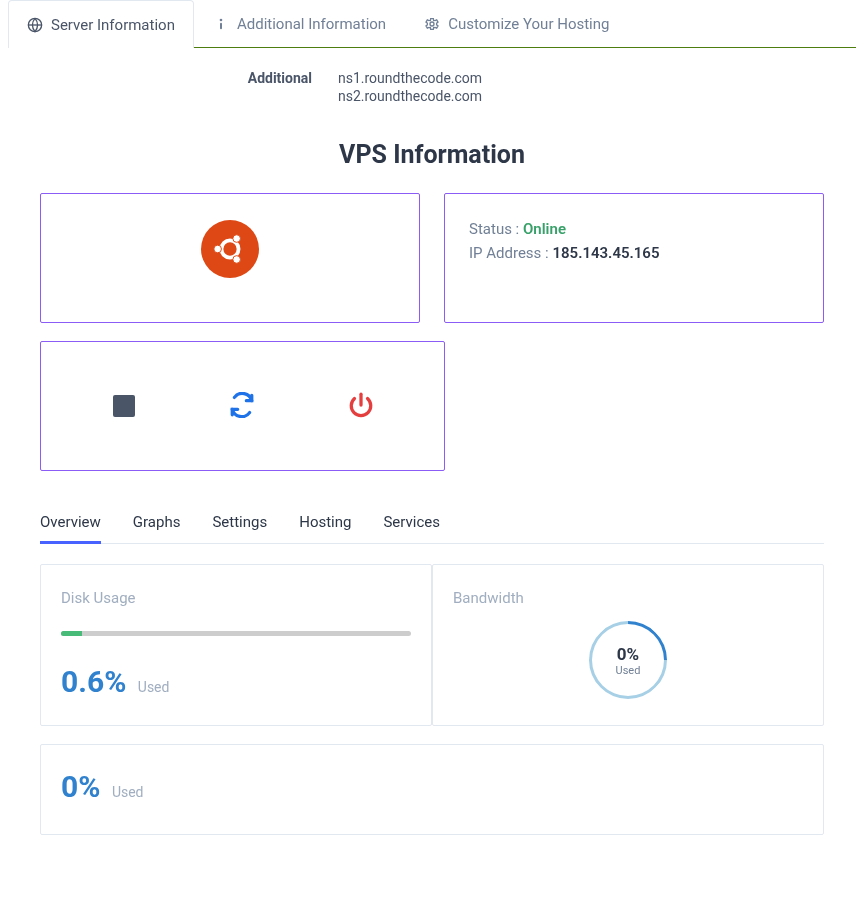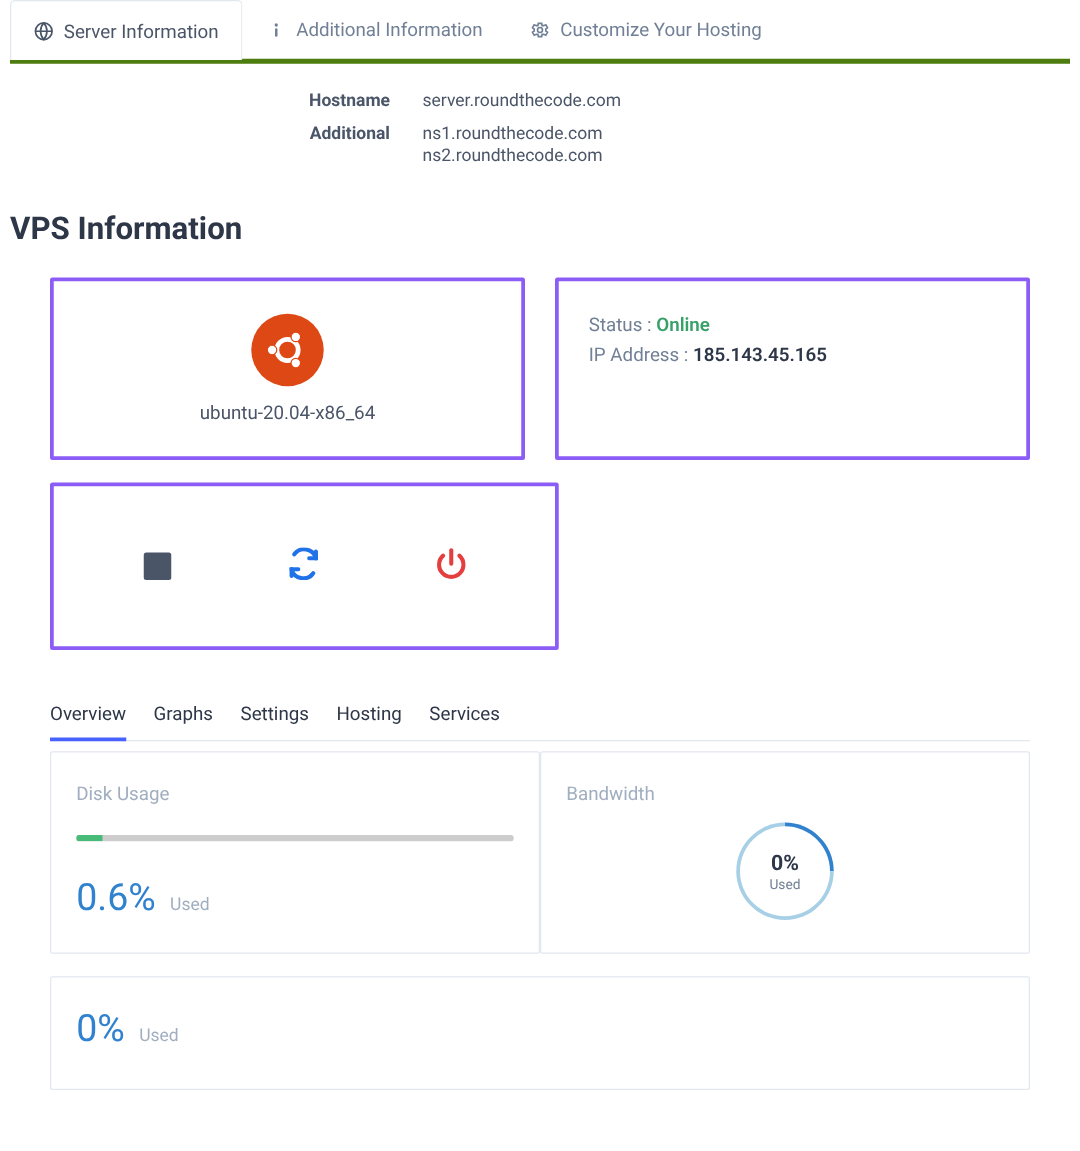--- a/index.html
+++ b/index.html
@@ -8,21 +8,21 @@
     background: #fff;
     color: #4a5568;
     width: 864px;
     font-size: 14px;
   }
   .wrapper { width: 864px; padding: 0 8px; }
 
   
   .top-tabs {
     display: flex;
-    border-bottom: 4px solid #4d7c0f;
+    border-bottom: 1px solid #4d7c0f;
   }
   .top-tab {
     padding: 14px 18px;
     display: flex;
     align-items: center;
     gap: 8px;
     cursor: pointer;
     color: #718096;
     border: 1px solid transparent;
     border-bottom: none;
@@ -51,36 +51,37 @@
     text-align: right;
     padding-right: 26px;
     font-weight: 700;
     color: #4a5568;
   }
   .info-value { color: #4a5568; }
   .info-value div { margin-bottom: 2px; }
 
   
   .section-title {
+    text-align: center;
     font-weight: 700;
     font-size: 25px;
     color: #2d3748;
     margin: 18px 0 24px 0;
   }
 
   
   .card-row {
     display: flex;
     gap: 24px;
     padding: 0 32px;
     margin-bottom: 18px;
   }
   .card {
     flex: 1;
-    border: 3px solid #8b5cf6;
+    border: 1px solid #8b5cf6;
     border-radius: 2px;
     padding: 26px 24px;
     min-height: 130px;
   }
   .os-card { text-align: center; }
   .ubuntu-logo {
     width: 58px; height: 58px;
     border-radius: 50%;
     background: #dd4814;
     display: inline-flex; align-items: center; justify-content: center;
@@ -103,23 +104,23 @@
   .action-btn {
     width: 48px; height: 48px;
     display: flex; align-items: center; justify-content: center;
     cursor: pointer;
   }
   .stop-icon { width: 22px; height: 22px; background: #4a5568; border-radius: 2px; }
 
   
   .sub-tabs {
     display: flex;
-    gap: 22px;
+    gap: 32px;
     border-bottom: 1px solid #e2e8f0;
-    margin: 34px 32px 8px 32px;
+    margin: 34px 32px 20px 32px;
   }
   .sub-tab {
     padding: 8px 0 10px 0;
     cursor: pointer;
     color: #2d3748;
     font-size: 15px;
     border-bottom: 3px solid transparent;
     margin-bottom: -1px;
   }
   .sub-tab.active { border-bottom-color: #4762ff; }
@@ -138,21 +139,21 @@
     height: 5px;
     border-radius: 3px;
     background: #cdcdcd;
     overflow: hidden;
     margin-bottom: 28px;
   }
   .progress-fill { height: 100%; background: #48bb78; width: 6%; }
   .big-pct {
     color: #3182ce;
     font-size: 30px;
-    font-weight: 400;
+    font-weight: 700;
     display: inline-block;
   }
   .used-label {
     color: #a0aec0;
     font-size: 14px;
     margin-left: 8px;
   }
   .gauge-wrap {
     display:flex; justify-content:center; margin-top: -10px;
   }
@@ -202,45 +203,40 @@
             <circle cx="12" cy="12" r="3"></circle>
             <path d="M19 12a7 7 0 0 0-.1-1.2l2.1-1.6-2-3.4-2.5 1a7 7 0 0 0-2-.1L14 4h-4l-.5 2.7a7 7 0 0 0-2 .1l-2.5-1-2 3.4 2.1 1.6A7 7 0 0 0 5 12c0 .4 0 .8.1 1.2L3 14.8l2 3.4 2.5-1a7 7 0 0 0 2 .1L10 20h4l.5-2.7a7 7 0 0 0 2-.1l2.5 1 2-3.4-2.1-1.6c.1-.4.1-.8.1-1.2z"></path>
           </svg>
       </span>
       <span>Customize Your Hosting</span>
     </div>
   </div>
 
   <div class="info-block">
     <div class="info-row">
-      <div class="info-label">Hostname</div>
-      <div class="info-value">server.roundthecode.com</div>
-    </div>
-    <div class="info-row">
       <div class="info-label">Additional</div>
       <div class="info-value">
         <div>ns1.roundthecode.com</div>
         <div>ns2.roundthecode.com</div>
       </div>
     </div>
   </div>
 
   <div class="section-title">VPS Information</div>
 
   <div class="card-row">
     <div class="card os-card">
       <div class="ubuntu-logo">
         <svg width="38" height="38" viewBox="0 0 40 40">
           <circle cx="20" cy="20" r="9" fill="none" stroke="#fff" stroke-width="4"></circle>
           <circle cx="7" cy="20" r="4" fill="#fff" stroke="#dd4814" stroke-width="1"></circle>
           <circle cx="27" cy="9" r="4" fill="#fff" stroke="#dd4814" stroke-width="1"></circle>
           <circle cx="27" cy="31" r="4" fill="#fff" stroke="#dd4814" stroke-width="1"></circle>
         </svg>
       </div>
-      <div class="os-name">ubuntu-20.04-x86_64</div>
     </div>
     <div class="card status-card">
       <div class="line">
         <span class="status-label">Status :</span>
         <span class="status-online">Online</span>
       </div>
       <div class="line">
         <span class="status-label">IP Address :</span>
         <span class="status-strong">185.143.45.165</span>
       </div>

